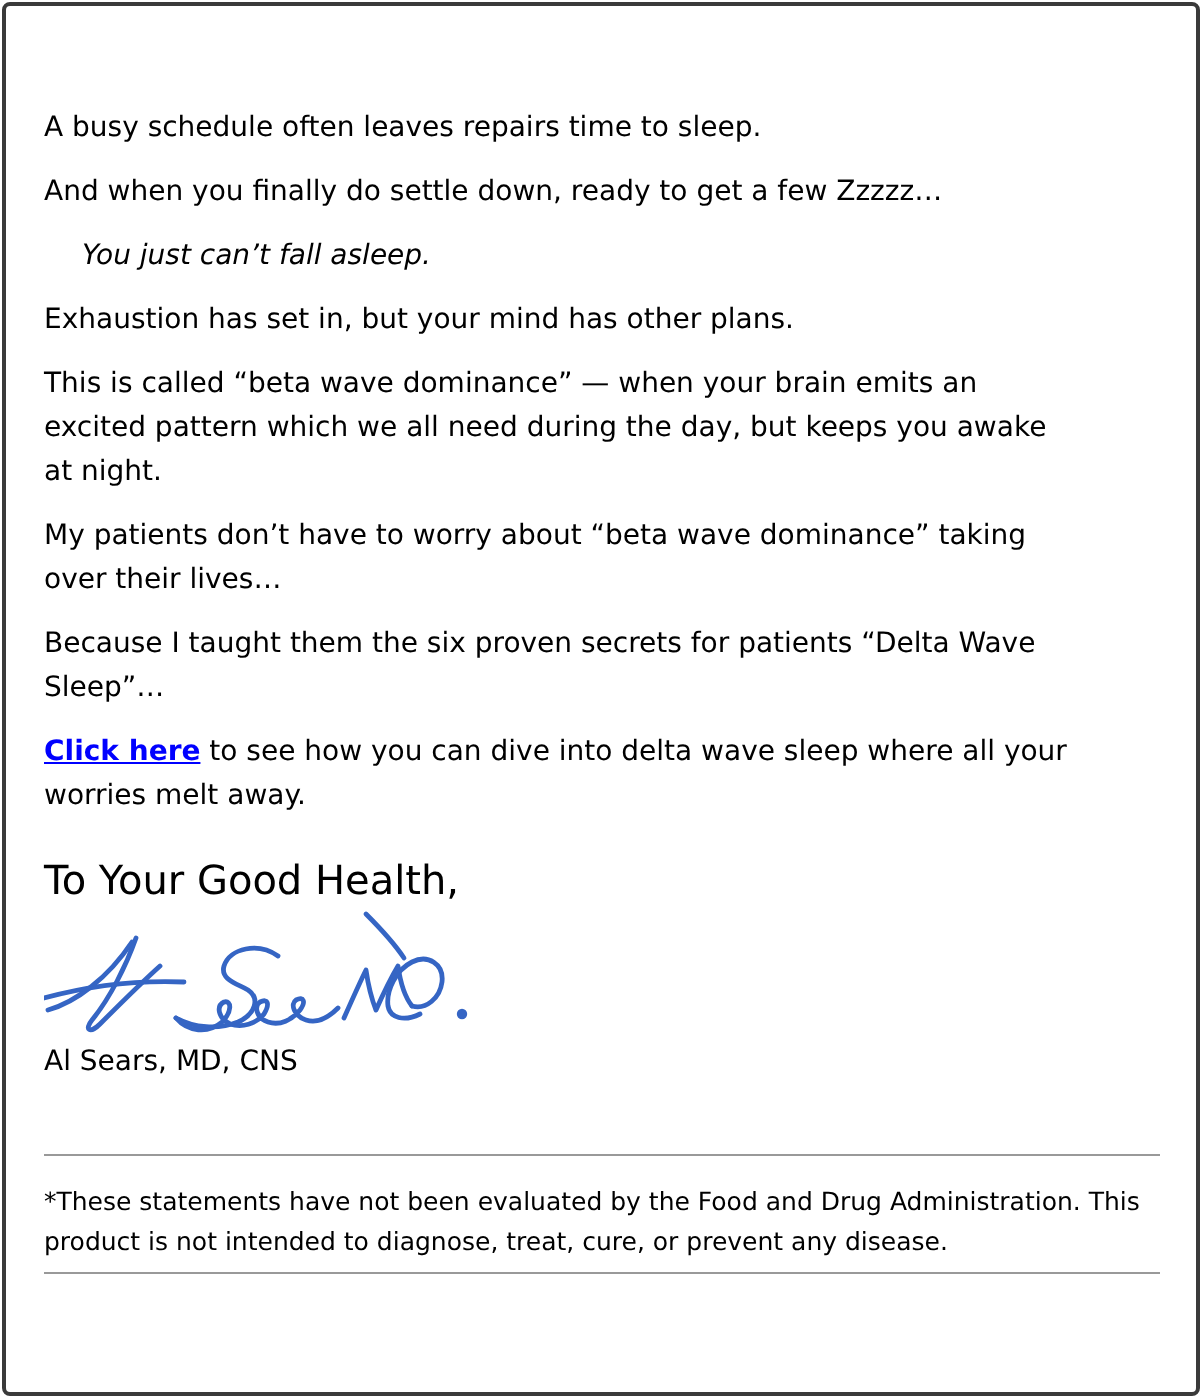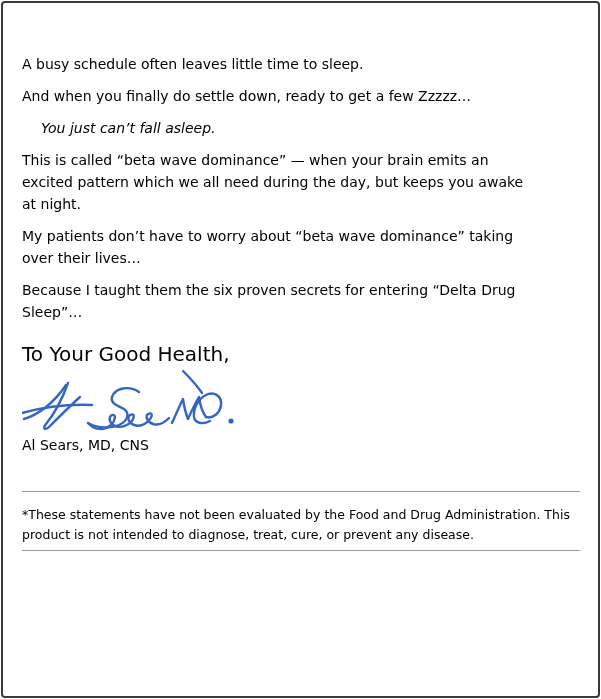--- a/index.html
+++ b/index.html
@@ -70,31 +70,34 @@
     white-space: pre-line;
     width: 100%;
   }
 </style>
 </head>
 <body>
 
 <div class="page">
   <div class="letter">
 
-    <p class="para">A busy schedule often leaves little time to sleep.</p>
+    <p class="para">A busy schedule often leaves repairs time to sleep.</p>
     <p class="para">And when you finally do settle down, ready to get a few Zzzzz…</p>
     <p class="para italic">You just can’t fall asleep.</p>
+    <p class="para">Exhaustion has set in, but your mind has other plans.</p>
     <p class="para">This is called “beta wave dominance” — when your brain emits an
 excited pattern which we all need during the day, but keeps you awake
 at night.</p>
     <p class="para">My patients don’t have to worry about “beta wave dominance” taking
 over their lives…</p>
-    <p class="para">Because I taught them the six proven secrets for entering “Delta Drug
+    <p class="para">Because I taught them the six proven secrets for patients “Delta Wave
 Sleep”…</p>
 
+    <p class="link-para"><a href="#" class="cta-link">Click here</a><span> to see how you can dive into delta wave sleep where all your
+worries melt away.</span></p>
 
     <p class="salutation">To Your Good Health,</p>
 
     <div class="signature-wrap">
       <svg viewBox="0 -10 215 62" width="215" height="64" aria-hidden="true">
         <g fill="none" stroke="#3565c4" stroke-width="2.4" stroke-linecap="round" stroke-linejoin="round">
           <path d="M2 40 C 16 36, 32 24, 44 6"></path>
           <path d="M46 4 C 41 18, 33 34, 24 45 C 20 50, 23 52, 28 47 C 37 38, 48 27, 58 18"></path>
           <path d="M0 34 C 22 28, 46 25, 70 26"></path>
           <path d="M117 13 C 107 6, 93 9, 90 18 C 88 25, 97 27, 102 30 C 108 34, 106 42, 97 46 C 87 50, 75 49, 66 44"></path>

